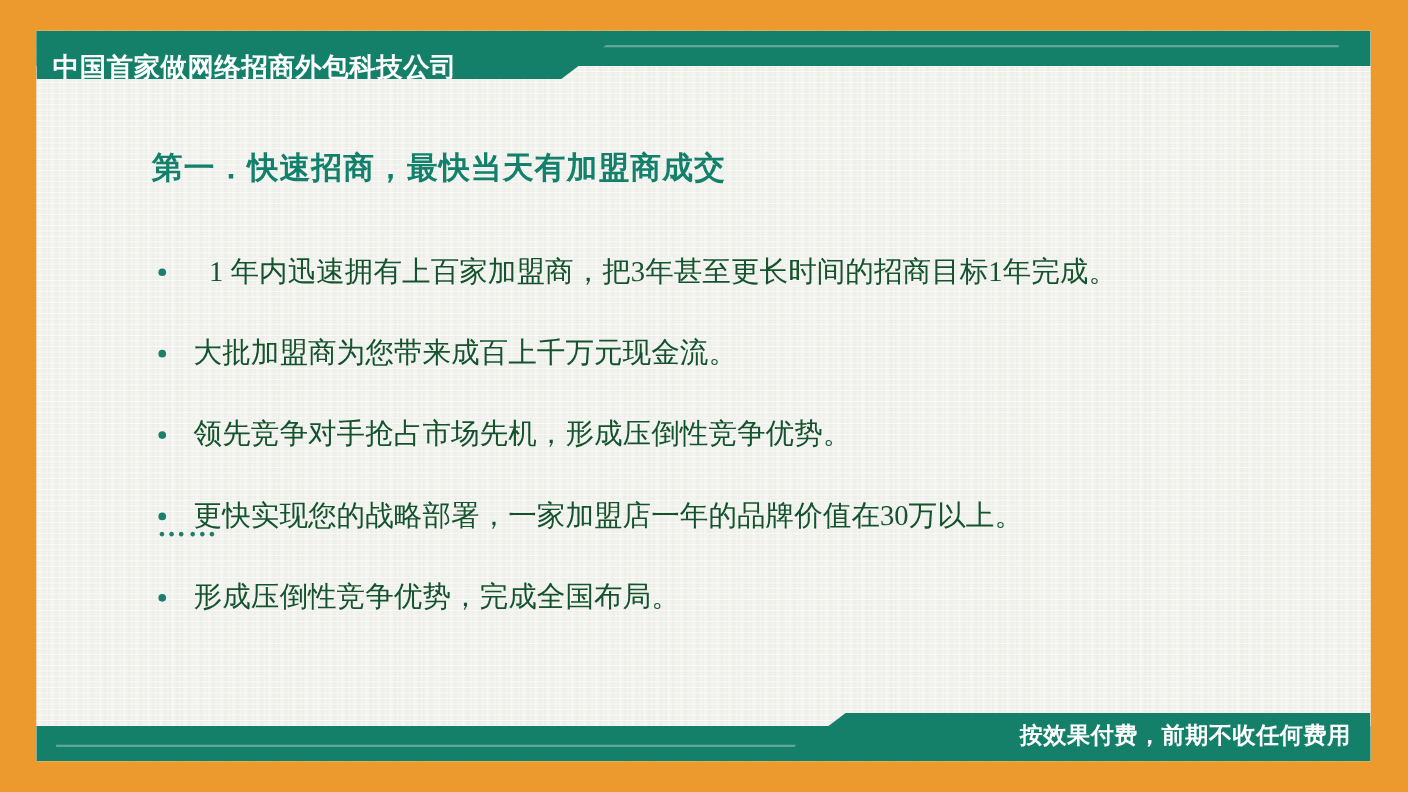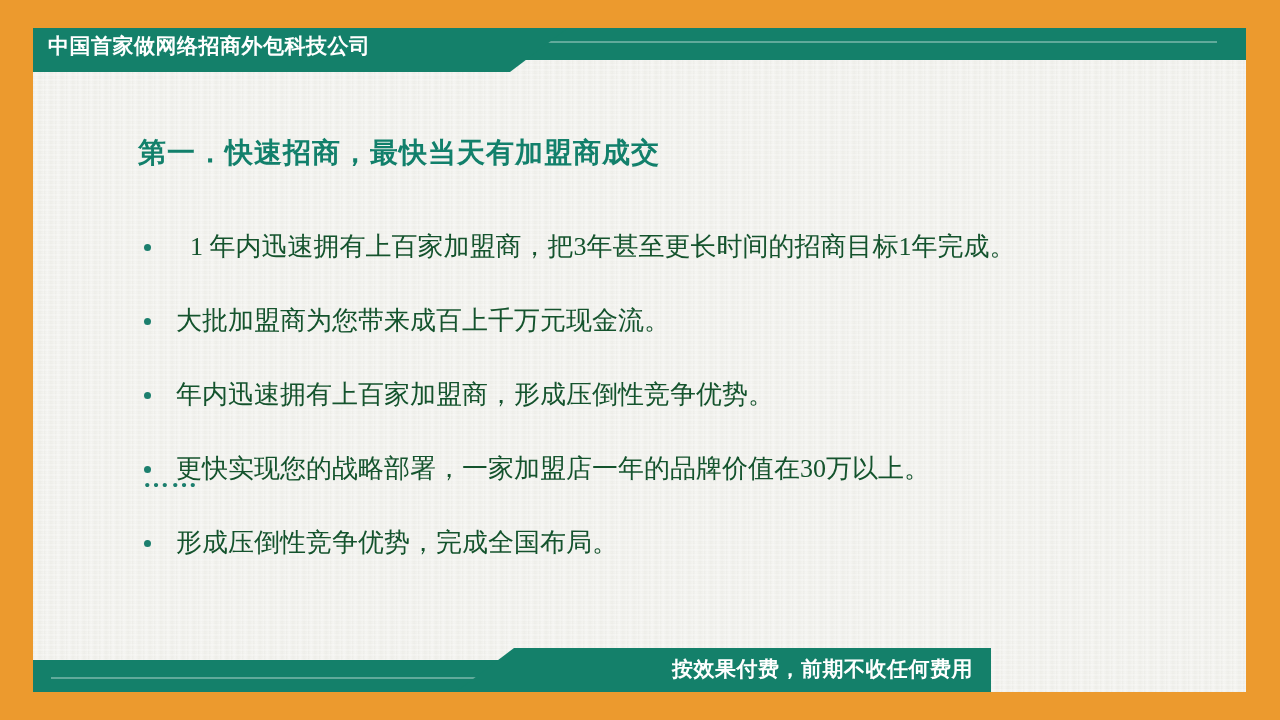--- a/index.html
+++ b/index.html
@@ -80,35 +80,35 @@
     position: absolute;
     left: 0; top: 0;
     width: 535px;
     height: 44px;
     background: #14806A;
     clip-path: polygon(0 0, 535px 0, 477px 44px, 0 44px);
   }
   .header-title {
     position: absolute;
     left: 15px;
-    top: 4px;
-    font-size: 21px;
+    top: 20px;
+    font-size: 24px;
     font-weight: bold;
     color: #FFFFFF;
     letter-spacing: 0.5px;
     line-height: 28px;
     white-space: nowrap;
   }
 
   
   .footer {
     position: absolute;
     left: 33px;
     top: 648px;
-    width: 958px;
+    width: 1213px;
     height: 44px;
     overflow: hidden;
     text-align: right;
   }
   .footer-band {
     position: absolute;
     left: 0; bottom: 0;
     width: 1213px;
     height: 32px;
     background: #14806A;
@@ -225,21 +225,21 @@
       <li class="bullet-item first">
         <span class="dot"></span>
         <span>1 年内迅速拥有上百家加盟商，把3年甚至更长时间的招商目标1年完成。</span>
       </li>
       <li class="bullet-item">
         <span class="dot"></span>
         <span>大批加盟商为您带来成百上千万元现金流。</span>
       </li>
       <li class="bullet-item">
         <span class="dot"></span>
-        <span>年内迅速拥有上百家加盟商，形成压倒性竞争优势。</span>
+        <span>领先竞争对手抢占市场先机，形成压倒性竞争优势。</span>
       </li>
       <li class="bullet-item">
         <span class="dot"></span>
         <span>更快实现您的战略部署，一家加盟店一年的品牌价值在30万以上。</span>
       </li>
       <li class="bullet-item">
         <span class="dot"></span>
         <span>形成压倒性竞争优势，完成全国布局。</span>
       </li>
     </ul>

